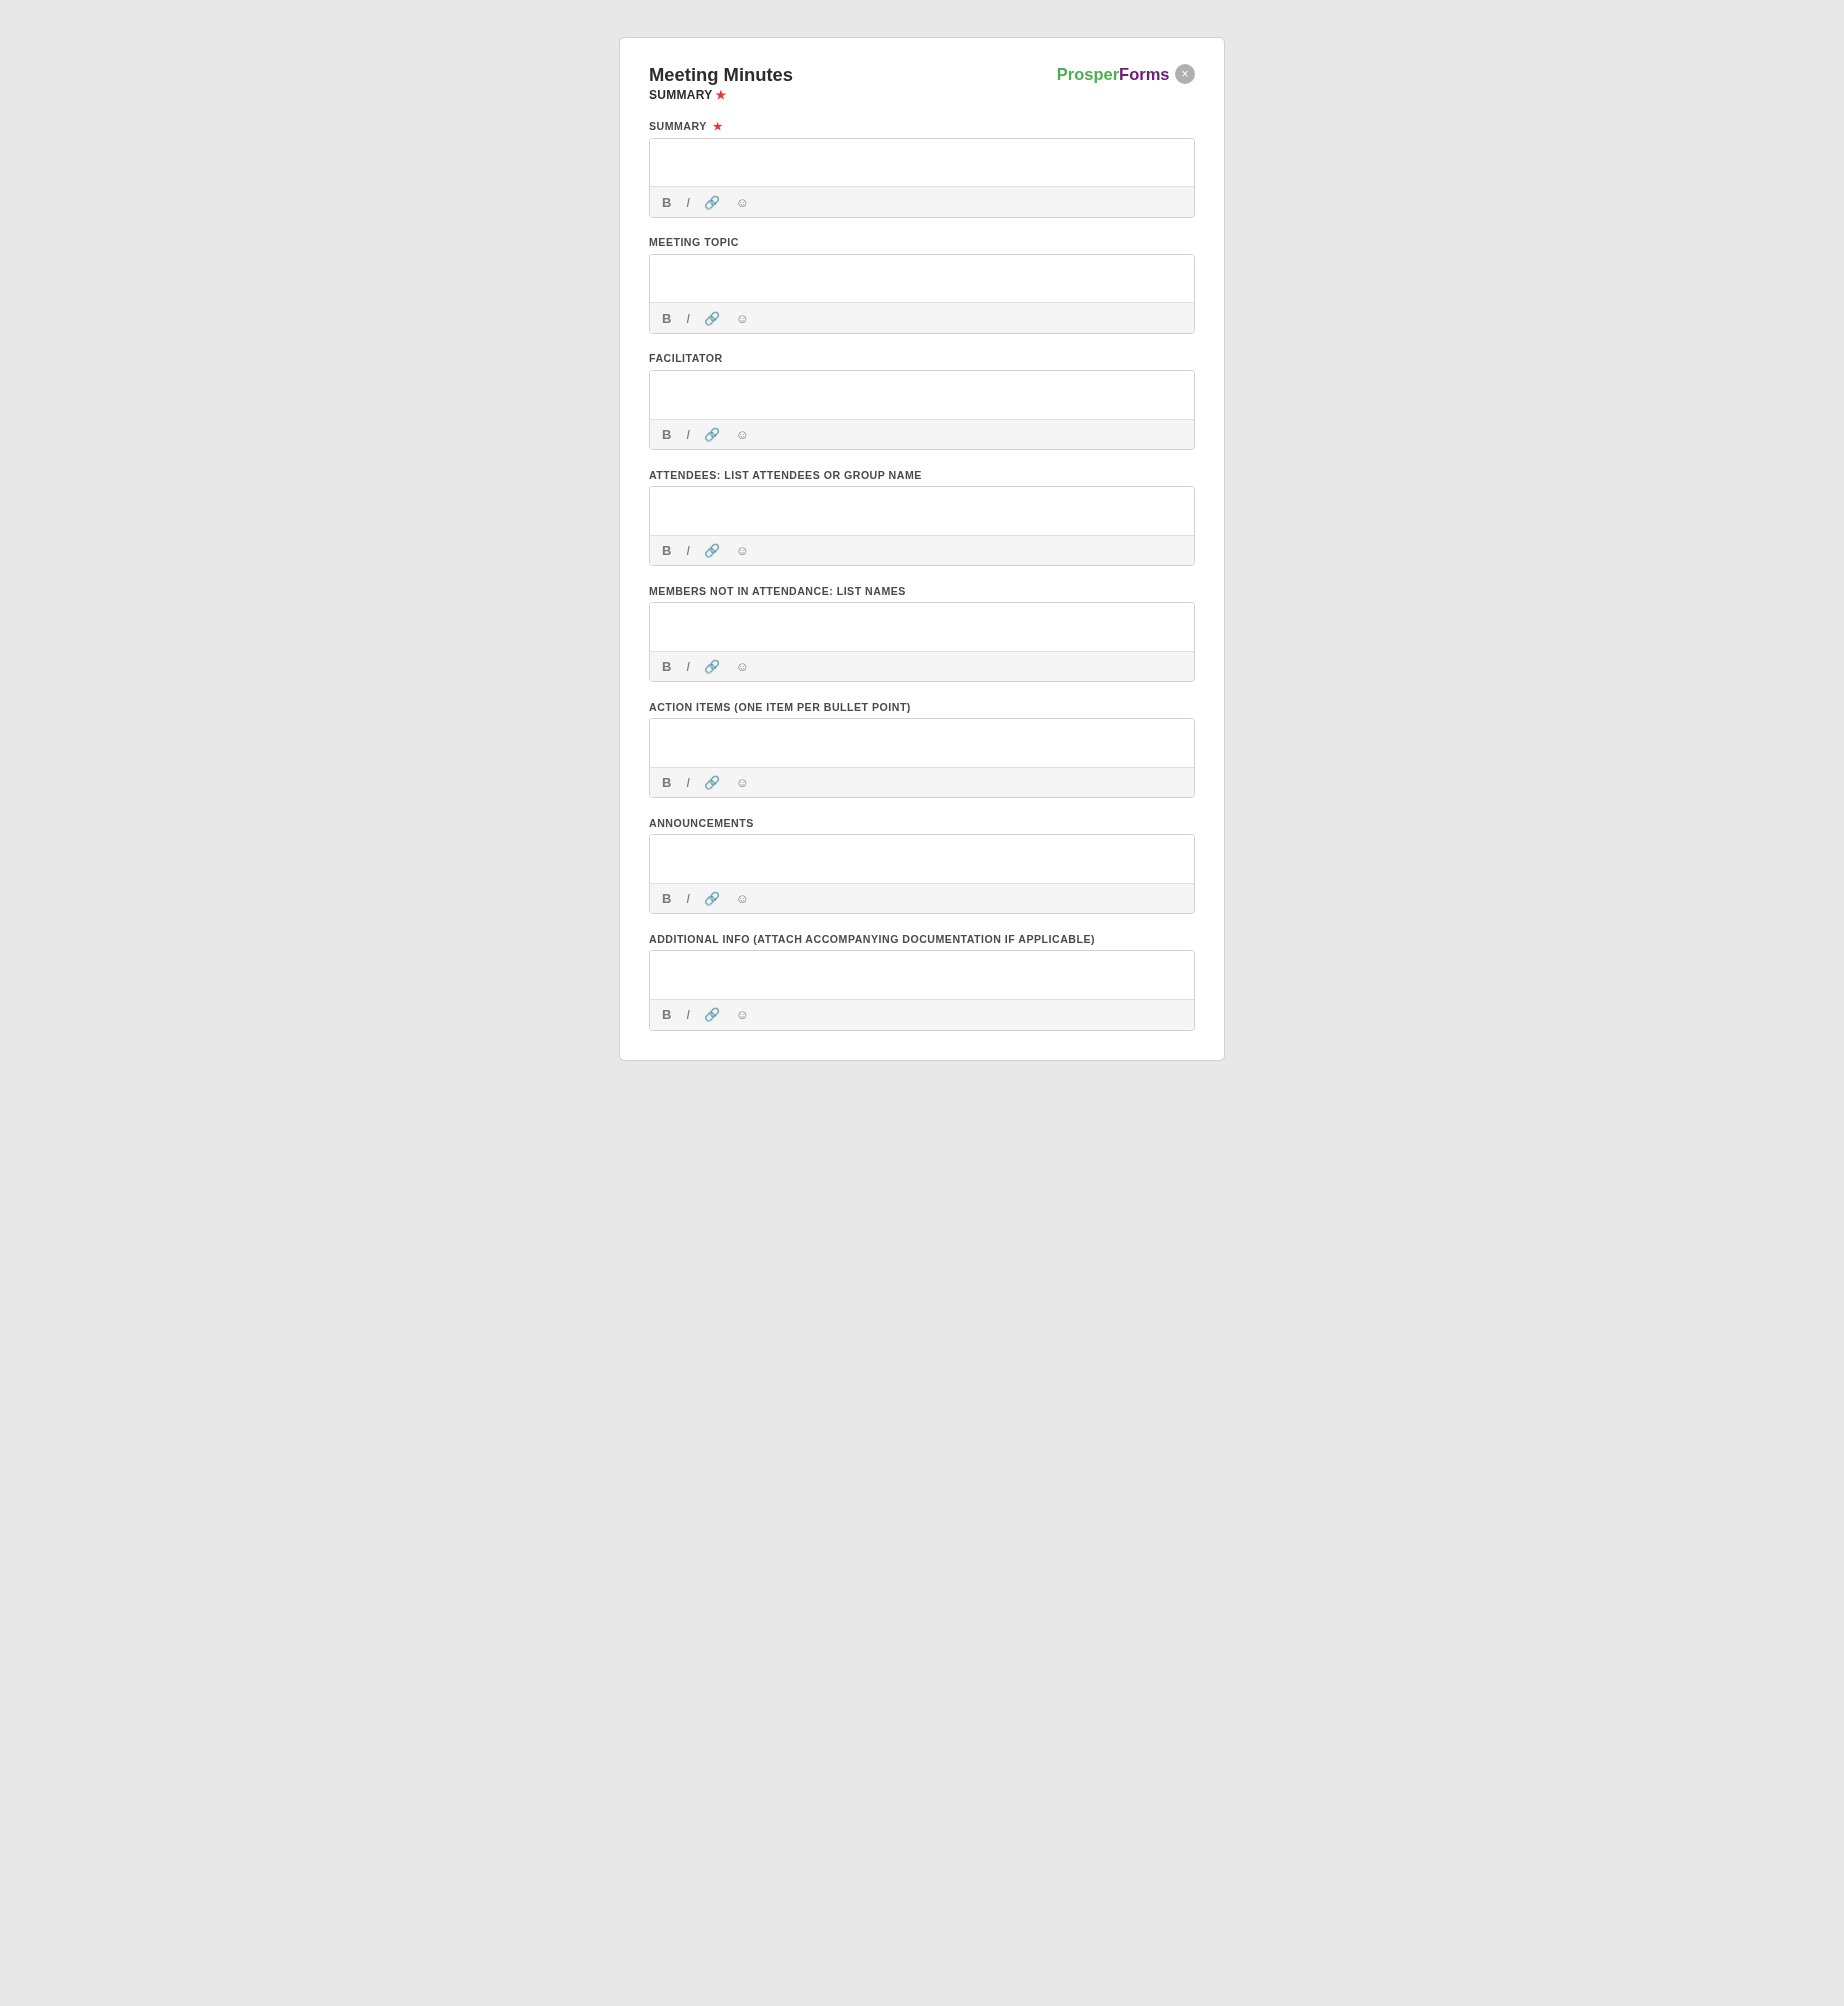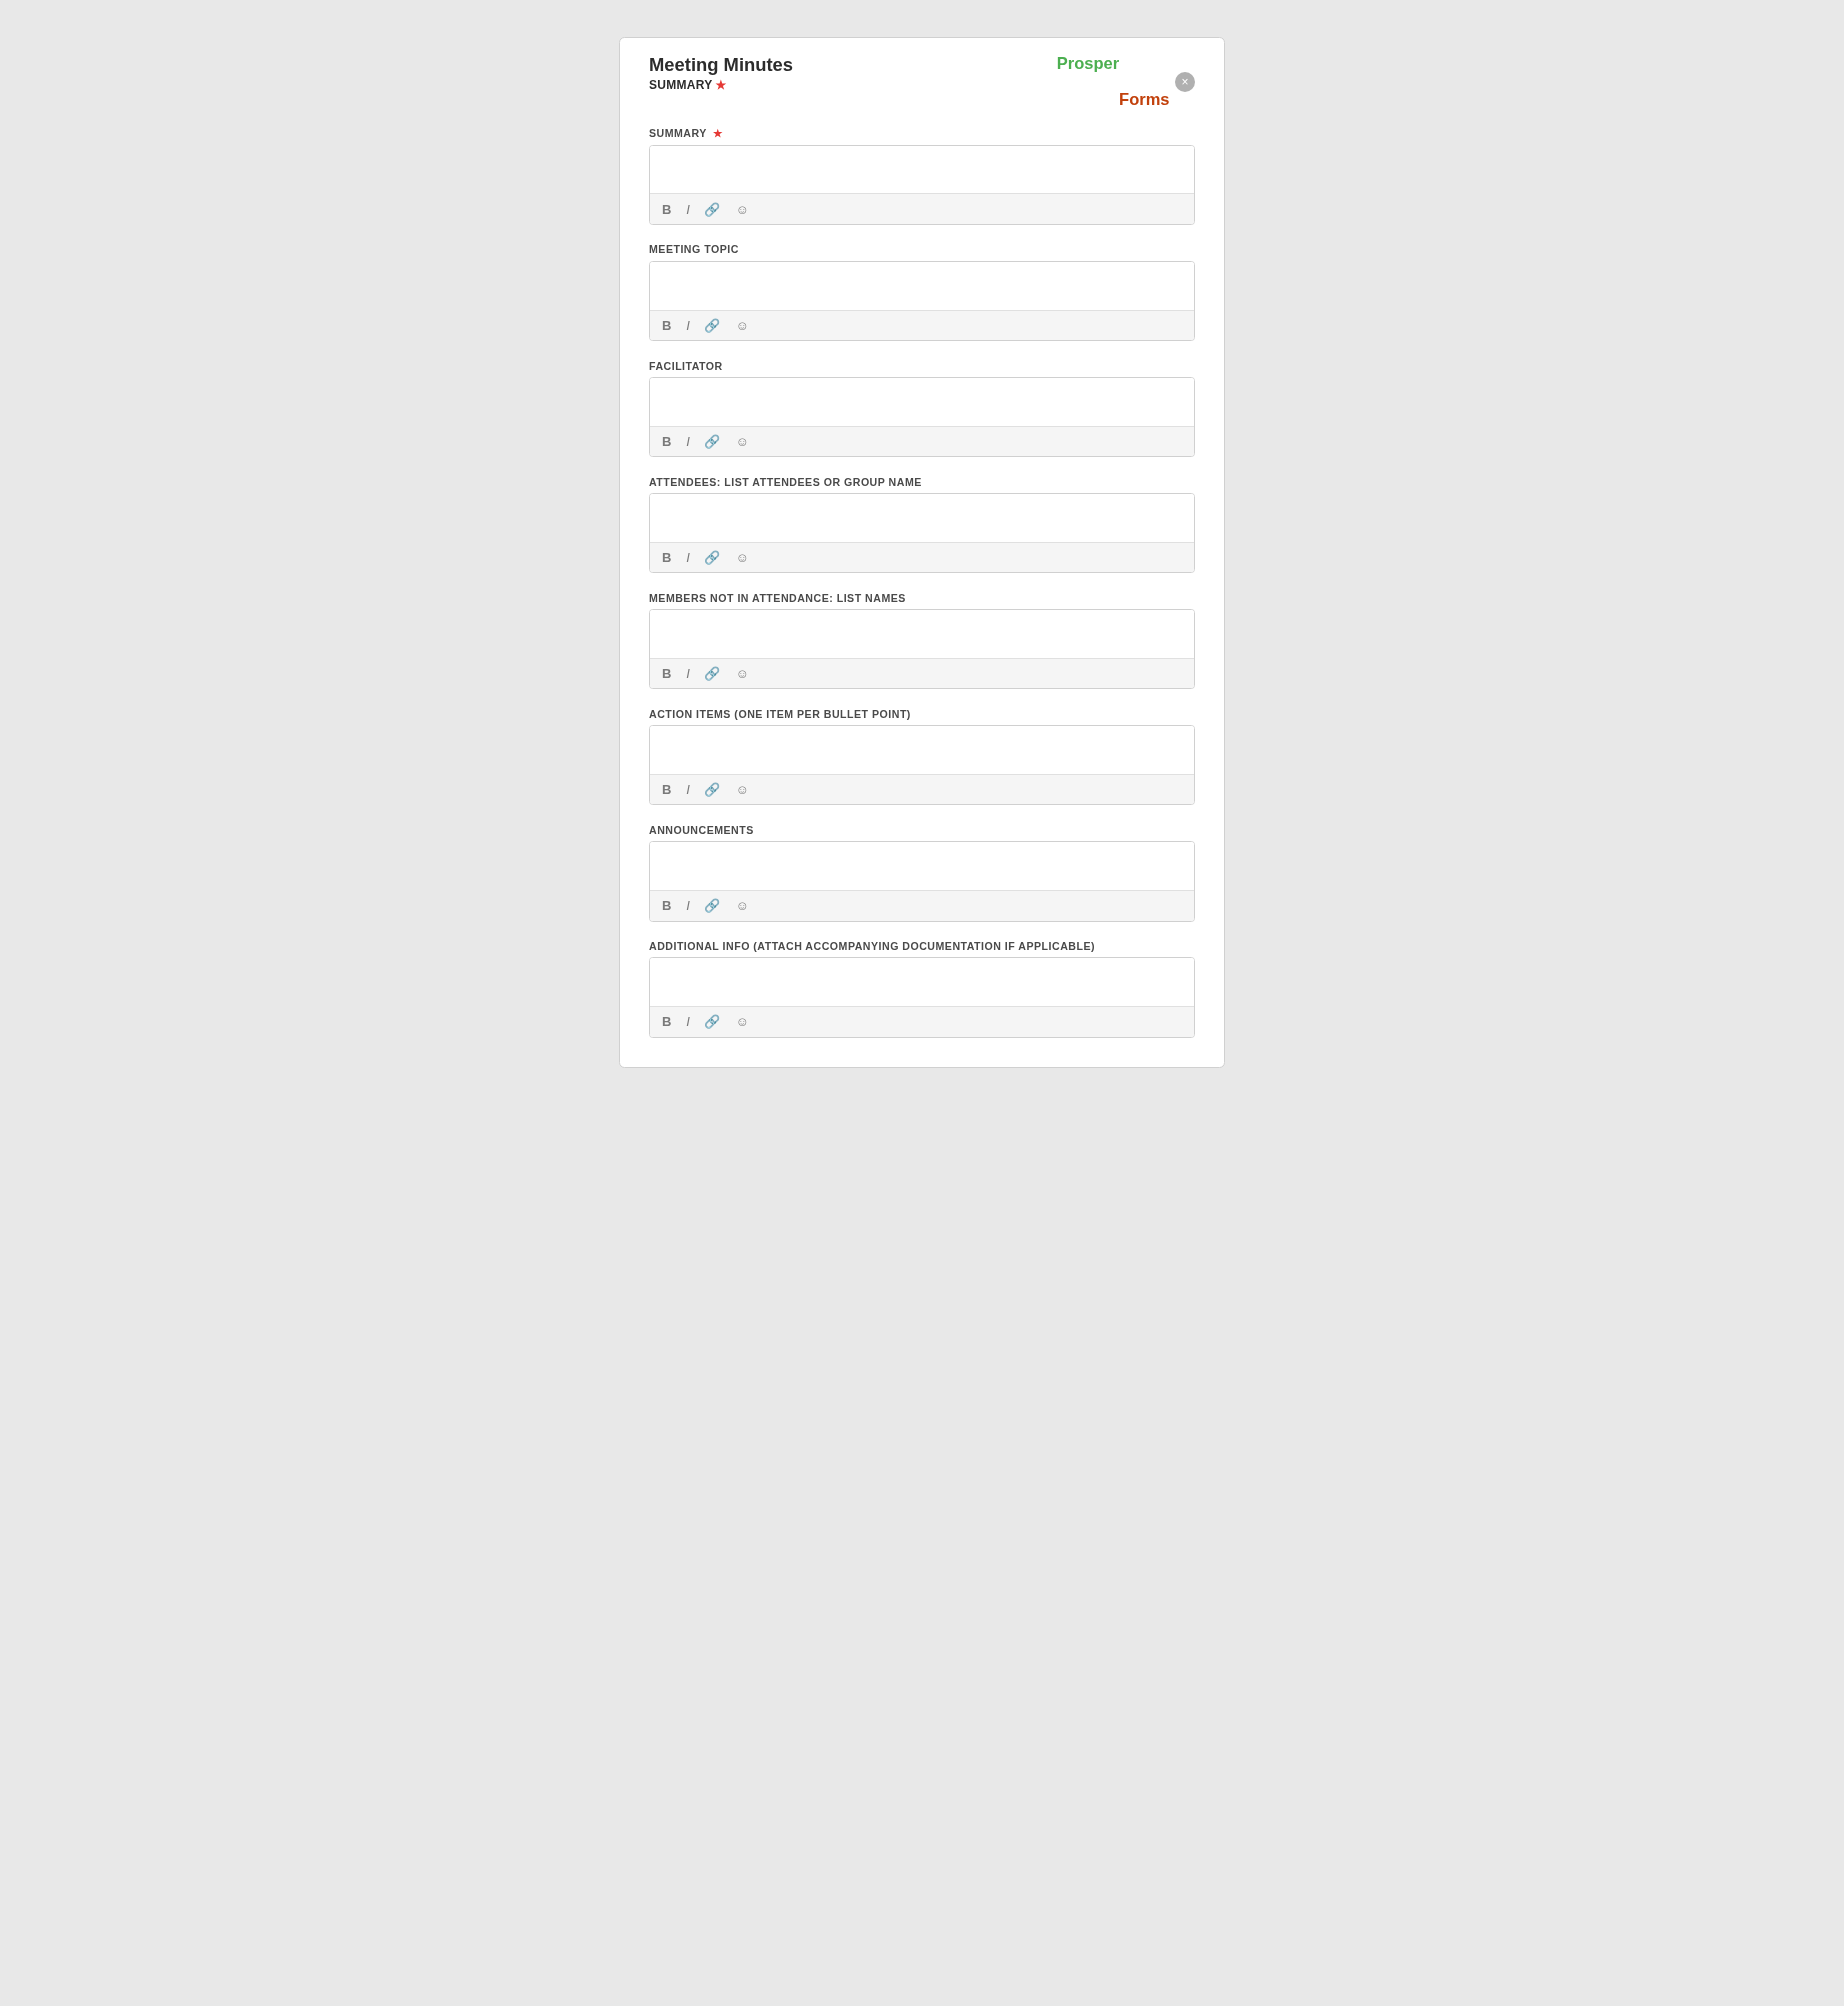--- a/index.html
+++ b/index.html
@@ -10,21 +10,21 @@
       justify-content: center;
       align-items: flex-start;
       min-height: 100vh;
       padding: 37px 18.4px;
     }
     .form-container {
       background: #ffffff;
       border: 0.9px solid #d0d0d0;
       border-radius: 5.5px;
       width: 606px;
-      padding: 16px 29px 29px 29px;
+      padding: 26px 29px 29px 29px;
       position: relative;
     }
     .form-header {
       display: flex;
       justify-content: space-between;
       align-items: flex-start;
       margin-bottom: 7.3px;
     }
     .form-title-block {
       display: flex;
@@ -49,22 +49,21 @@
     }
     .logo {
       display: flex;
       font-size: 16.5px;
       font-weight: 700;
     }
     .logo-prosper {
       color: #4caf50;
     }
     .logo-forms {
-      color: #c2410c;
-      margin-top: 36px;
+      color: #701a75;
     }
     .close-btn {
       width: 20px;
       height: 20px;
       border-radius: 50%;
       background: #b0b0b0;
       color: white;
       border: none;
       cursor: pointer;
       font-size: 12px;

